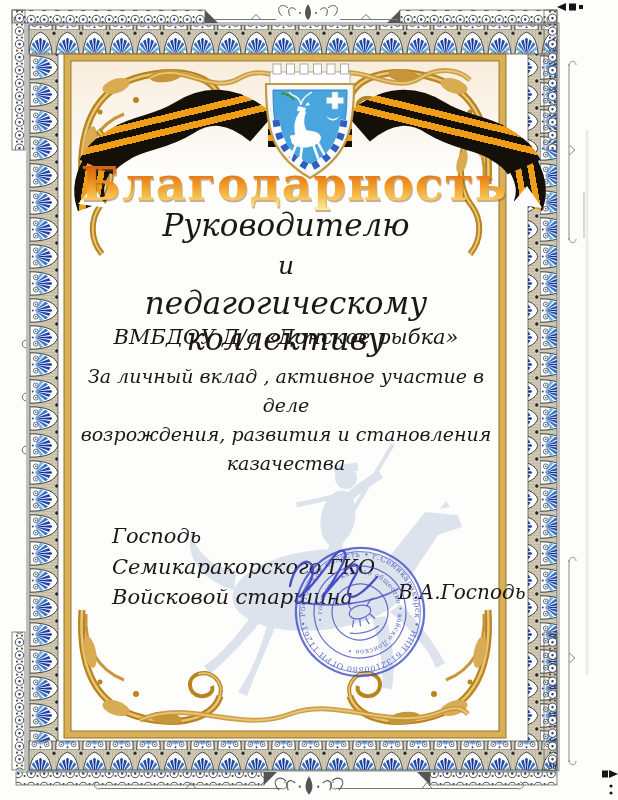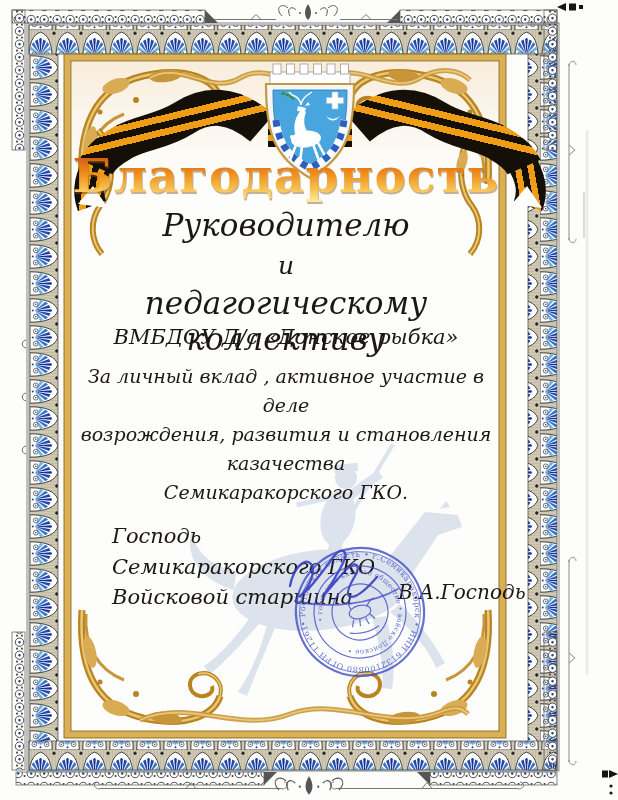--- a/index.html
+++ b/index.html
@@ -1,19 +1,19 @@
 <!DOCTYPE html>
 <html><head>
 <meta charset="utf-8">
 <style>
   html,body{margin:0;padding:0;background:#ffffff;}
   .scan{position:relative;width:618px;height:800px;background:#fdfdfb;overflow:hidden;
         font-family:"DejaVu Serif",serif;color:#1b1713;}
   .layer{position:absolute;left:0;top:0;}
-  .title{position:absolute;left:66px;top:150px;width:440px;margin:0;text-align:center;
+  .title{position:absolute;left:66px;top:150px;width:440px;margin:8px;text-align:center;
          font-size:47px;font-weight:bold;letter-spacing:1px;line-height:1.1;
          font-family:"DejaVu Serif",serif;
          background:linear-gradient(180deg,#cf4e0e 5%,#ee8d1c 45%,#f6bc49 72%,#ffeaa6 100%);
          -webkit-background-clip:text;background-clip:text;color:transparent;
          filter:drop-shadow(1px 2px 0.5px rgba(130,85,25,.45));}
   .ctext{position:absolute;left:66px;width:440px;text-align:center;font-style:italic;}
   .recipient1{top:207px;font-size:31px;}
   .recipient2{top:251px;font-size:25px;}
   .recipient3{top:277px;font-size:31px;margin-top:8px;}
   .org{top:325px;font-size:21px;}
@@ -291,21 +291,20 @@
   </svg>
 
   <h1 class="title">Благодарность</h1>
   <div class="ctext recipient1">Руководителю</div>
   <div class="ctext recipient2">и</div>
   <div class="ctext recipient3">педагогическому коллективу</div>
   <div class="ctext org">ВМБДОУ Д/с «Донское рыбка»</div>
   <div class="ctext bodytext">
     <span>За личный вклад , активное участие в деле</span>
     <span>возрождения, развития и становления казачества</span>
-    <span>Семикаракорского ГКО.</span>
   </div>
 
   <div class="signblock">
     <div>Господь</div>
     <div>Семикаракорского ГКО</div>
     <div>Войсковой старшина</div>
   </div>
   <div class="signname">В.А.Господь</div>
 
   <svg class="layer" width="618" height="800" viewBox="0 0 618 800">

